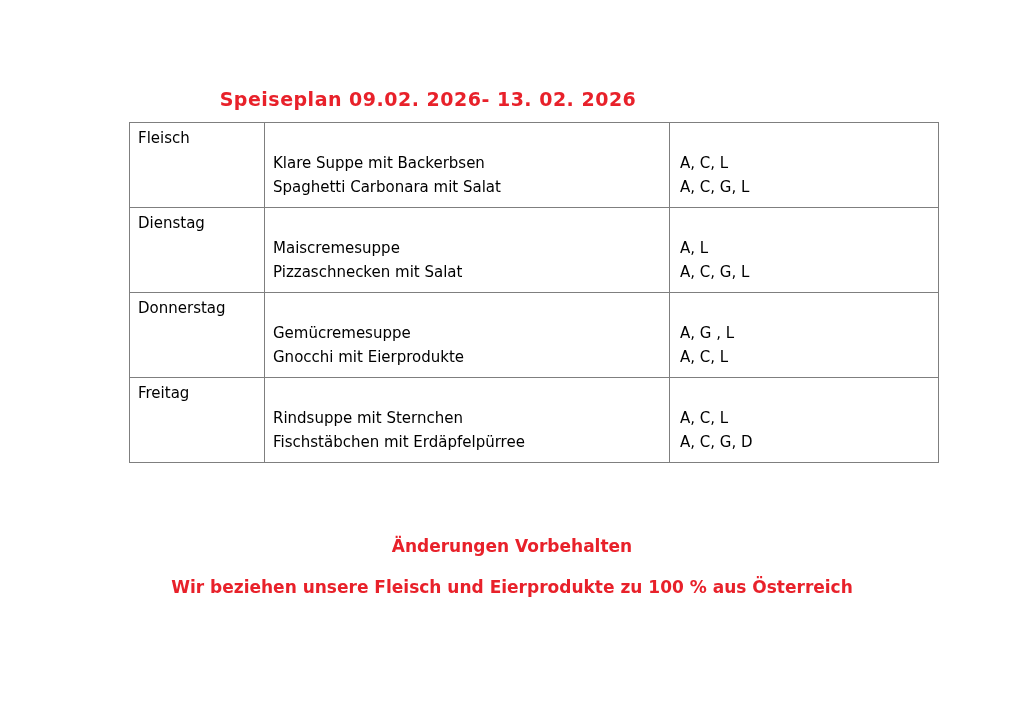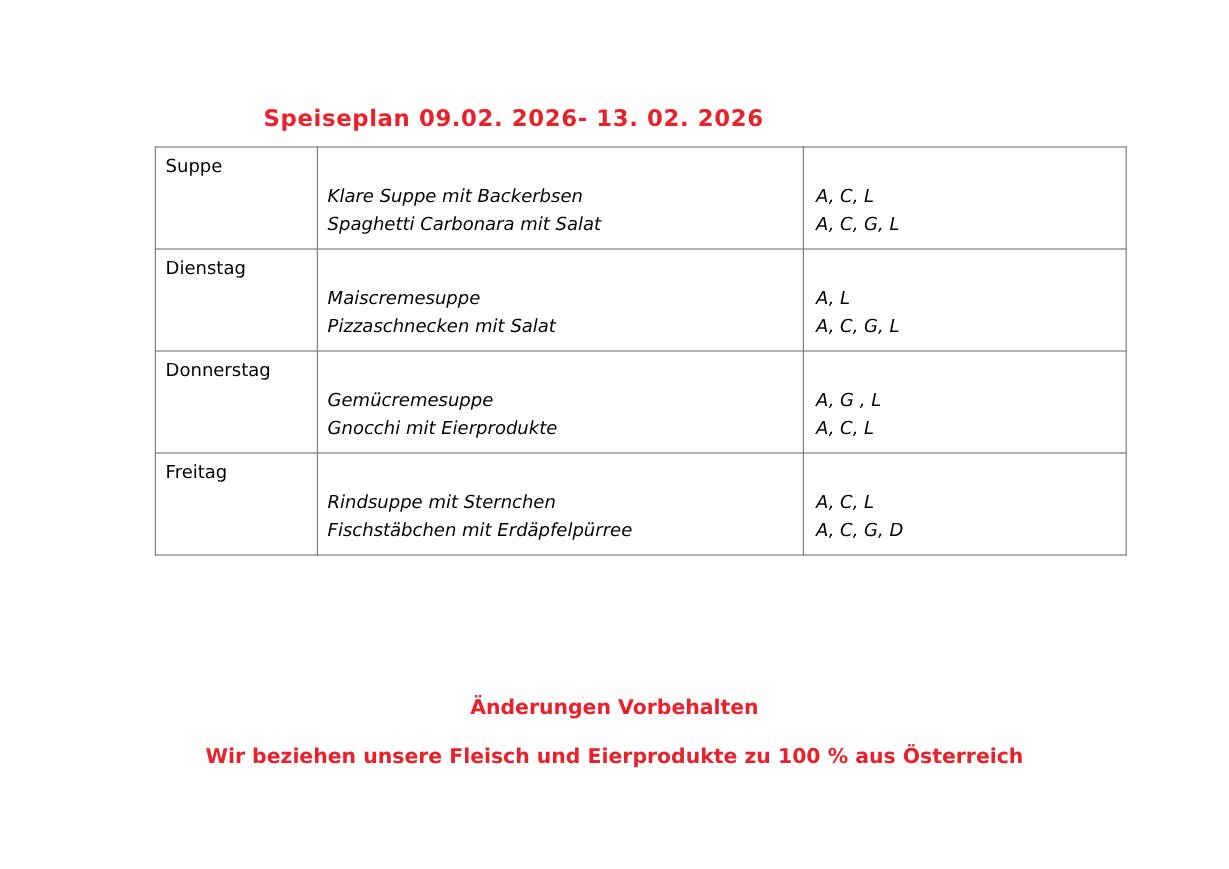--- a/index.html
+++ b/index.html
@@ -58,30 +58,28 @@
   .cell-lines {
     padding: 28px 0 8px 8px;
   }
   .cell-lines.aller {
     padding-left: 10px;
   }
   .line {
     font-size: 15px;
     line-height: 24px;
     white-space: nowrap;
-    font-style: italic;
   }
   .footer-note {
     position: absolute;
     left: 0;
     width: 1024px;
     text-align: center;
     color: #e8212a;
     font-weight: bold;
-    margin-top: 44px;
   }
   .footer-1 {
     top: 536px;
     font-size: 17px;
   }
   .footer-2 {
     top: 577px;
     font-size: 17px;
   }
 </style>
@@ -89,21 +87,21 @@
 <body>
 
 <div class="page">
 
   <div class="title">Speiseplan 09.02. 2026- 13. 02. 2026</div>
 
   <table class="menu">
     <tbody>
       <tr>
         <td class="col-day">
-          <div class="day-label">Suppe</div>
+          <div class="day-label">Fleisch</div>
         </td>
         <td class="col-meal">
           <div class="cell-lines">
             <div class="line">Klare Suppe mit Backerbsen</div>
             <div class="line">Spaghetti Carbonara mit Salat</div>
           </div>
         </td>
         <td class="col-aller">
           <div class="cell-lines aller">
             <div class="line">A, C, L</div>

